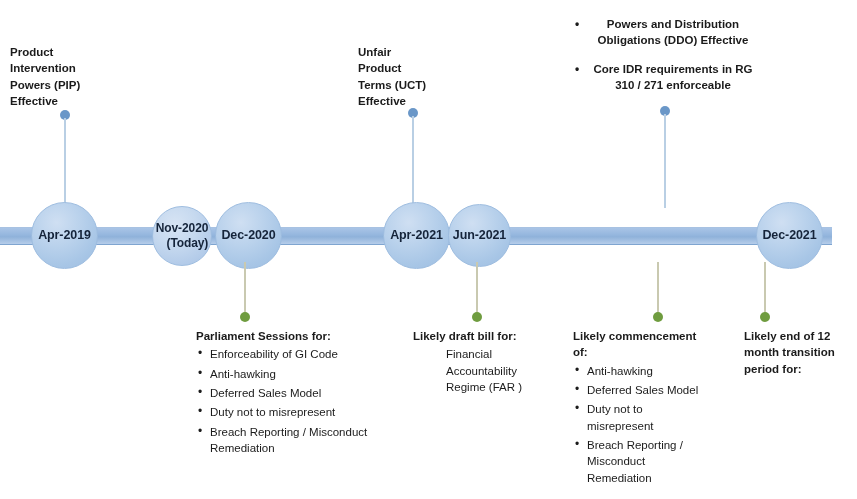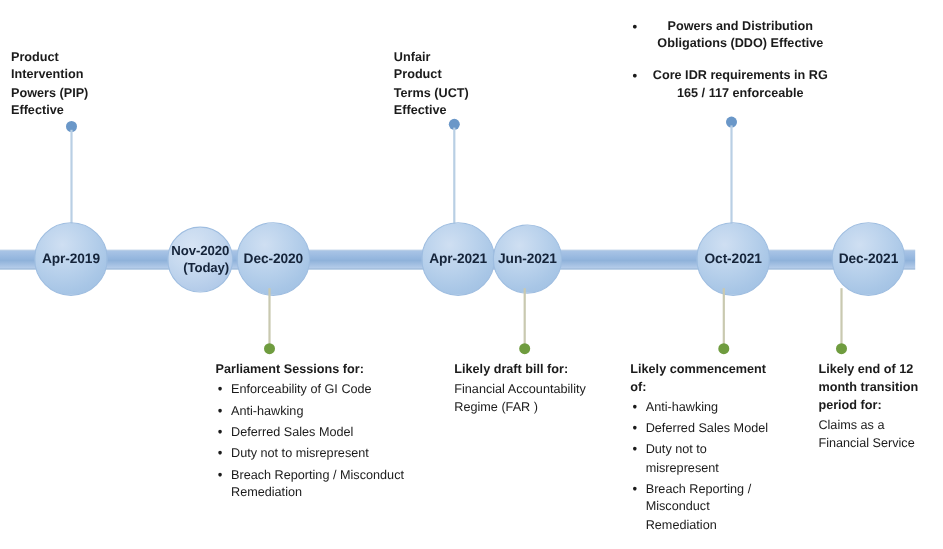--- a/index.html
+++ b/index.html
@@ -89,20 +89,21 @@
   .callout.top.bulleted {
     text-align: left;
   }
   .callout .heading {
     font-weight: bold;
     display: block;
     margin-bottom: 2px;
   }
   .callout .plain {
     display: block;
+    margin-left: 33px;
   }
   ul.bullets {
     list-style: none;
     margin: 0;
     padding: 0;
   }
   ul.bullets > li {
     position: relative;
     padding-left: 14px;
     margin: 0 0 3px 0;
@@ -149,21 +150,21 @@
   </div>
   <div class="dot" style="left:408px; top:108px;"></div>
   <div class="stem" style="left:412px; top:116px; height:92px;"></div>
 
   <div class="callout top bulleted" style="left:575px; top:16px; width:180px;">
     <ul class="bullets top-bullets">
       <li>Powers and Distribution Obligations (DDO) Effective</li>
     </ul>
     <div style="height:12px;"></div>
     <ul class="bullets top-bullets">
-      <li>Core IDR requirements in RG 165 / 117 enforceable</li>
+      <li>Core IDR requirements in RG 310 / 271 enforceable</li>
     </ul>
   </div>
   <div class="dot" style="left:660px; top:106px;"></div>
   <div class="stem" style="left:664px; top:114px; height:94px;"></div>
 
   <div class="timeline-bar"></div>
 
   <div class="node" style="left:31px; top:202px; width:67px; height:67px;">
     <span class="node-label">Apr-2019</span>
   </div>
@@ -180,23 +181,20 @@
   </div>
 
   <div class="node" style="left:383px; top:202px; width:67px; height:67px;">
     <span class="node-label">Apr-2021</span>
   </div>
 
   <div class="node" style="left:448px; top:204px; width:63px; height:63px;">
     <span class="node-label">Jun-2021</span>
   </div>
 
-  <div class="node" style="left:633px; top:202px; width:67px; height:67px;">
-    <span class="node-label">Oct-2021</span>
-  </div>
 
   <div class="node" style="left:756px; top:202px; width:67px; height:67px;">
     <span class="node-label">Dec-2021</span>
   </div>
 
   <div class="stem green" style="left:244px; top:262px; height:52px;"></div>
   <div class="dot green" style="left:240px; top:312px;"></div>
   <div class="callout" style="left:196px; top:328px; width:200px;">
     <span class="heading">Parliament Sessions for:</span>
     <ul class="bullets">
@@ -224,16 +222,15 @@
       <li>Deferred Sales Model</li>
       <li>Duty not to misrepresent</li>
       <li>Breach Reporting / Misconduct Remediation</li>
     </ul>
   </div>
 
   <div class="stem green" style="left:764px; top:262px; height:52px;"></div>
   <div class="dot green" style="left:760px; top:312px;"></div>
   <div class="callout" style="left:744px; top:328px; width:106px;">
     <span class="heading">Likely end of 12 month transition period for:</span>
-    <span class="plain">Claims as a Financial Service</span>
   </div>
 
 </div>
 
 </body></html>

